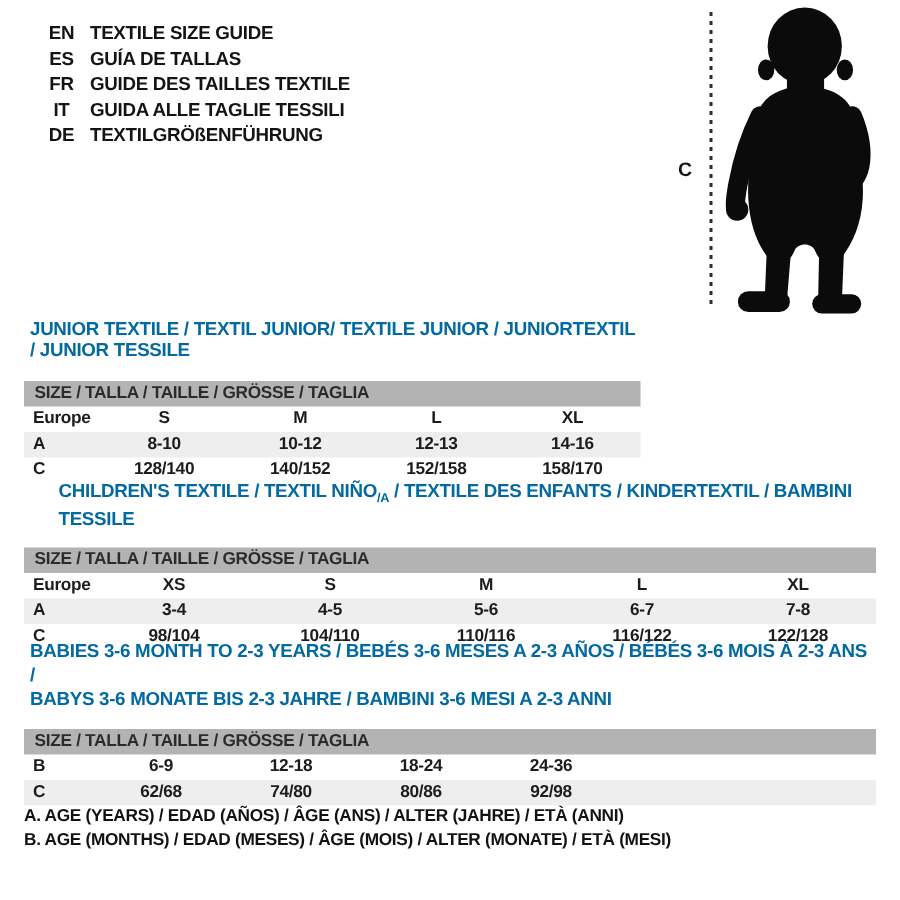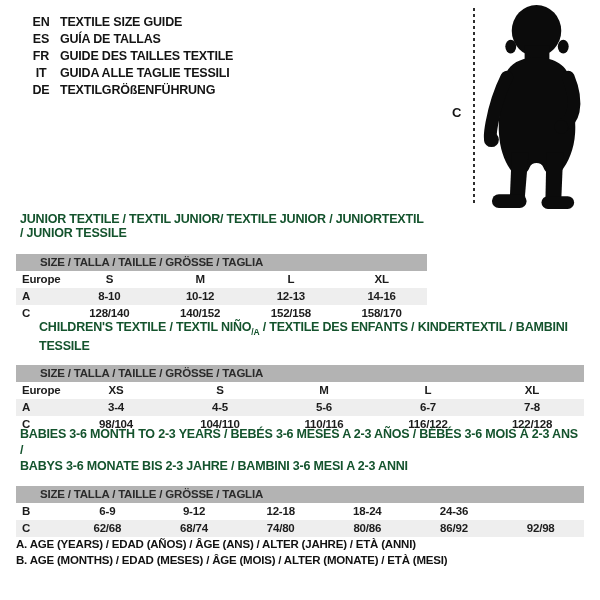--- a/index.html
+++ b/index.html
@@ -24,27 +24,27 @@
     position:absolute;left:33px;top:8px;width:2px;height:198px;
     background:repeating-linear-gradient(to bottom,#2e2e2e 0 3px,transparent 3px 6px);
   }
   .height-label{position:absolute;left:12px;top:105px;font-size:13px;font-weight:700;color:#141414;}
   .baby-svg{position:absolute;left:39px;top:4px;}
   
   .tbl{position:absolute;left:16px;}
   .tbl--junior{top:212px;width:411px;}
   .tbl--children{top:320px;width:568px;}
   .tbl--babies{top:426px;width:568px;}
-  .tbl-title{font-size:12.5px;font-weight:700;letter-spacing:-0.2px;color:#14532d;line-height:14px;margin:0 0 14px 4px;}
+  .tbl-title{font-size:12.5px;font-weight:700;letter-spacing:-0.2px;color:#0369a1;line-height:14px;margin:0 0 14px 4px;}
   .tbl--children .tbl-title{margin-bottom:12px;margin-left:23px;}
   .tbl--babies .tbl-title{line-height:16px;margin-bottom:12px;}
   .tbl-title .sub{font-size:8.5px;vertical-align:sub;}
   .tbl-bar{
     height:17px;line-height:17px;background:var(--bar);color:#2b2b2b;
-    font-size:11.5px;font-weight:700;letter-spacing:-0.2px;padding-left:24px;box-sizing:border-box;
+    font-size:11.5px;font-weight:700;letter-spacing:-0.2px;padding-left:7px;box-sizing:border-box;
   }
   .tbl-row{display:grid;height:17px;line-height:17px;font-size:11.5px;font-weight:700;letter-spacing:-0.2px;color:var(--ink);}
   .tbl-row.shaded{background:var(--shade);}
   .row-label{padding-left:6px;text-align:left;}
   .cell{text-align:center;}
   
   .footnotes{position:absolute;left:16px;top:536px;}
   .footnote{font-size:11.5px;font-weight:700;letter-spacing:-0.2px;line-height:16px;color:#121212;}
 </style>
 </head>
@@ -162,32 +162,29 @@
   </div>
 <div class="tbl tbl--babies">
     <div class="tbl-title">
       <div class="tbl-title-line"><span>BABIES 3-6 MONTH TO 2-3 YEARS / BEBÉS 3-6 MESES A 2-3 AÑOS / BÉBÉS 3-6 MOIS À 2-3 ANS /</span></div>
       <div class="tbl-title-line"><span>BABYS 3-6 MONATE BIS 2-3 JAHRE / BAMBINI 3-6 MESI A 2-3 ANNI</span></div>
     </div>
     <div class="tbl-bar">SIZE / TALLA / TAILLE / GRÖSSE / TAGLIA</div>
     <div class="tbl-row" style="grid-template-columns: 48px repeat(6, 1fr);">
       <span class="row-label">B</span>
       <span class="cell">6-9</span>
-      <span class="cell">9-12</span>
       <span class="cell">12-18</span>
       <span class="cell">18-24</span>
       <span class="cell">24-36</span>
     </div>
     <div class="tbl-row shaded" style="grid-template-columns: 48px repeat(6, 1fr);">
       <span class="row-label">C</span>
       <span class="cell">62/68</span>
-      <span class="cell">68/74</span>
       <span class="cell">74/80</span>
       <span class="cell">80/86</span>
-      <span class="cell">86/92</span>
       <span class="cell">92/98</span>
     </div>
   </div>
 
 <div class="footnotes">
     <div class="footnote">A. AGE (YEARS) / EDAD (AÑOS) / ÂGE (ANS) / ALTER (JAHRE) / ETÀ (ANNI)</div>
     <div class="footnote">B. AGE (MONTHS) / EDAD (MESES) / ÂGE (MOIS) / ALTER (MONATE) / ETÀ (MESI)</div>
   </div>
 
 </body></html>

